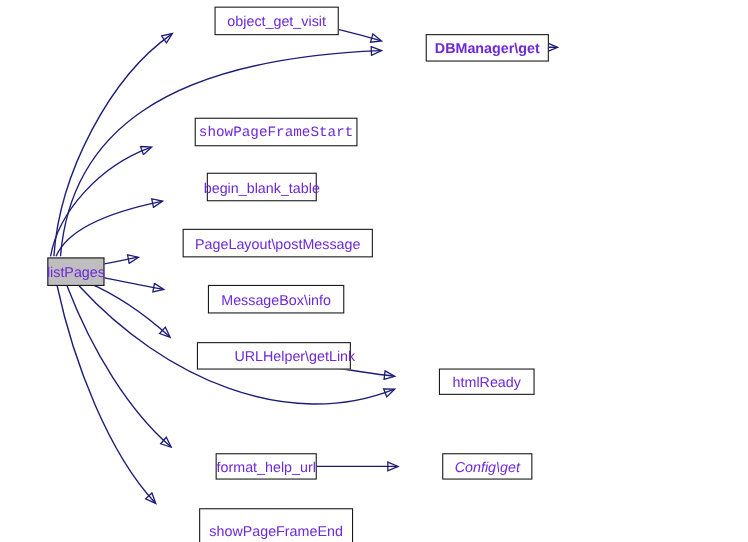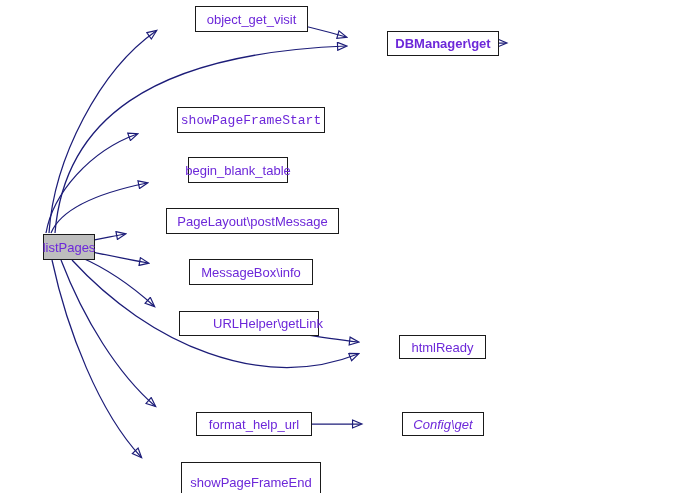--- a/index.html
+++ b/index.html
@@ -86,19 +86,19 @@
   <div class="node" style="left:152px; top:157px; width:100px; height:26px;">begin_blank_table</div>
 
   <div class="node" style="left:130px; top:208px; width:173px; height:26px;text-align:right;">PageLayout\postMessage</div>
 
   <div class="node" style="left:153px; top:259px; width:124px; height:26px;">MessageBox\info</div>
 
   <div class="node" style="left:143px; top:311px; width:140px; height:25px;padding-left:38px;">URLHelper\getLink</div>
 
   <div class="node" style="left:363px; top:335px; width:87px; height:24px;">htmlReady</div>
 
-  <div class="node" style="left:160px; top:412px; width:116px; height:24px;">format_help_url</div>
+  <div class="node" style="left:160px; top:412px; width:92px; height:24px;">format_help_url</div>
 
   <div class="node" style="left:366px; top:412px; width:82px; height:24px;font-style:italic;">Config\get</div>
 
   <div class="node" style="left:145px; top:462px; width:140px; height:40px;">showPageFrameEnd</div>
 
 </div>
 
 </body></html>

